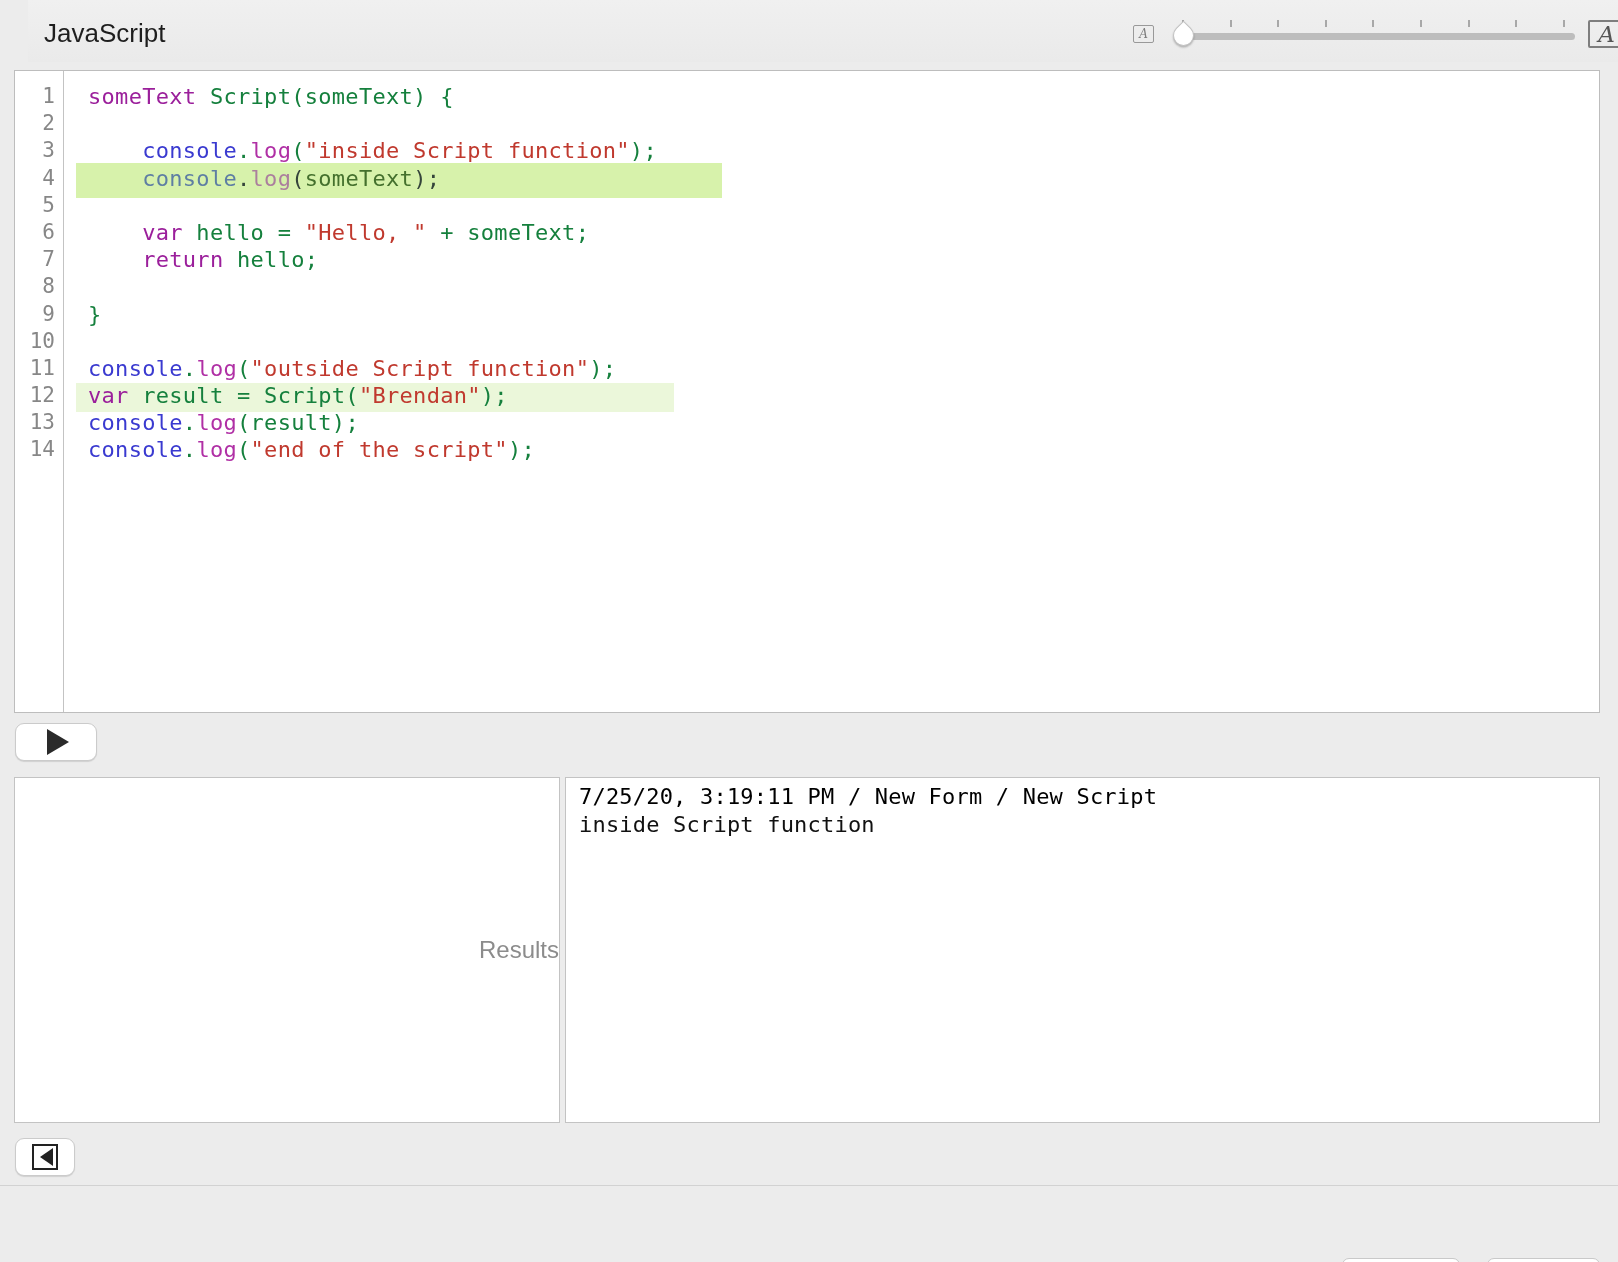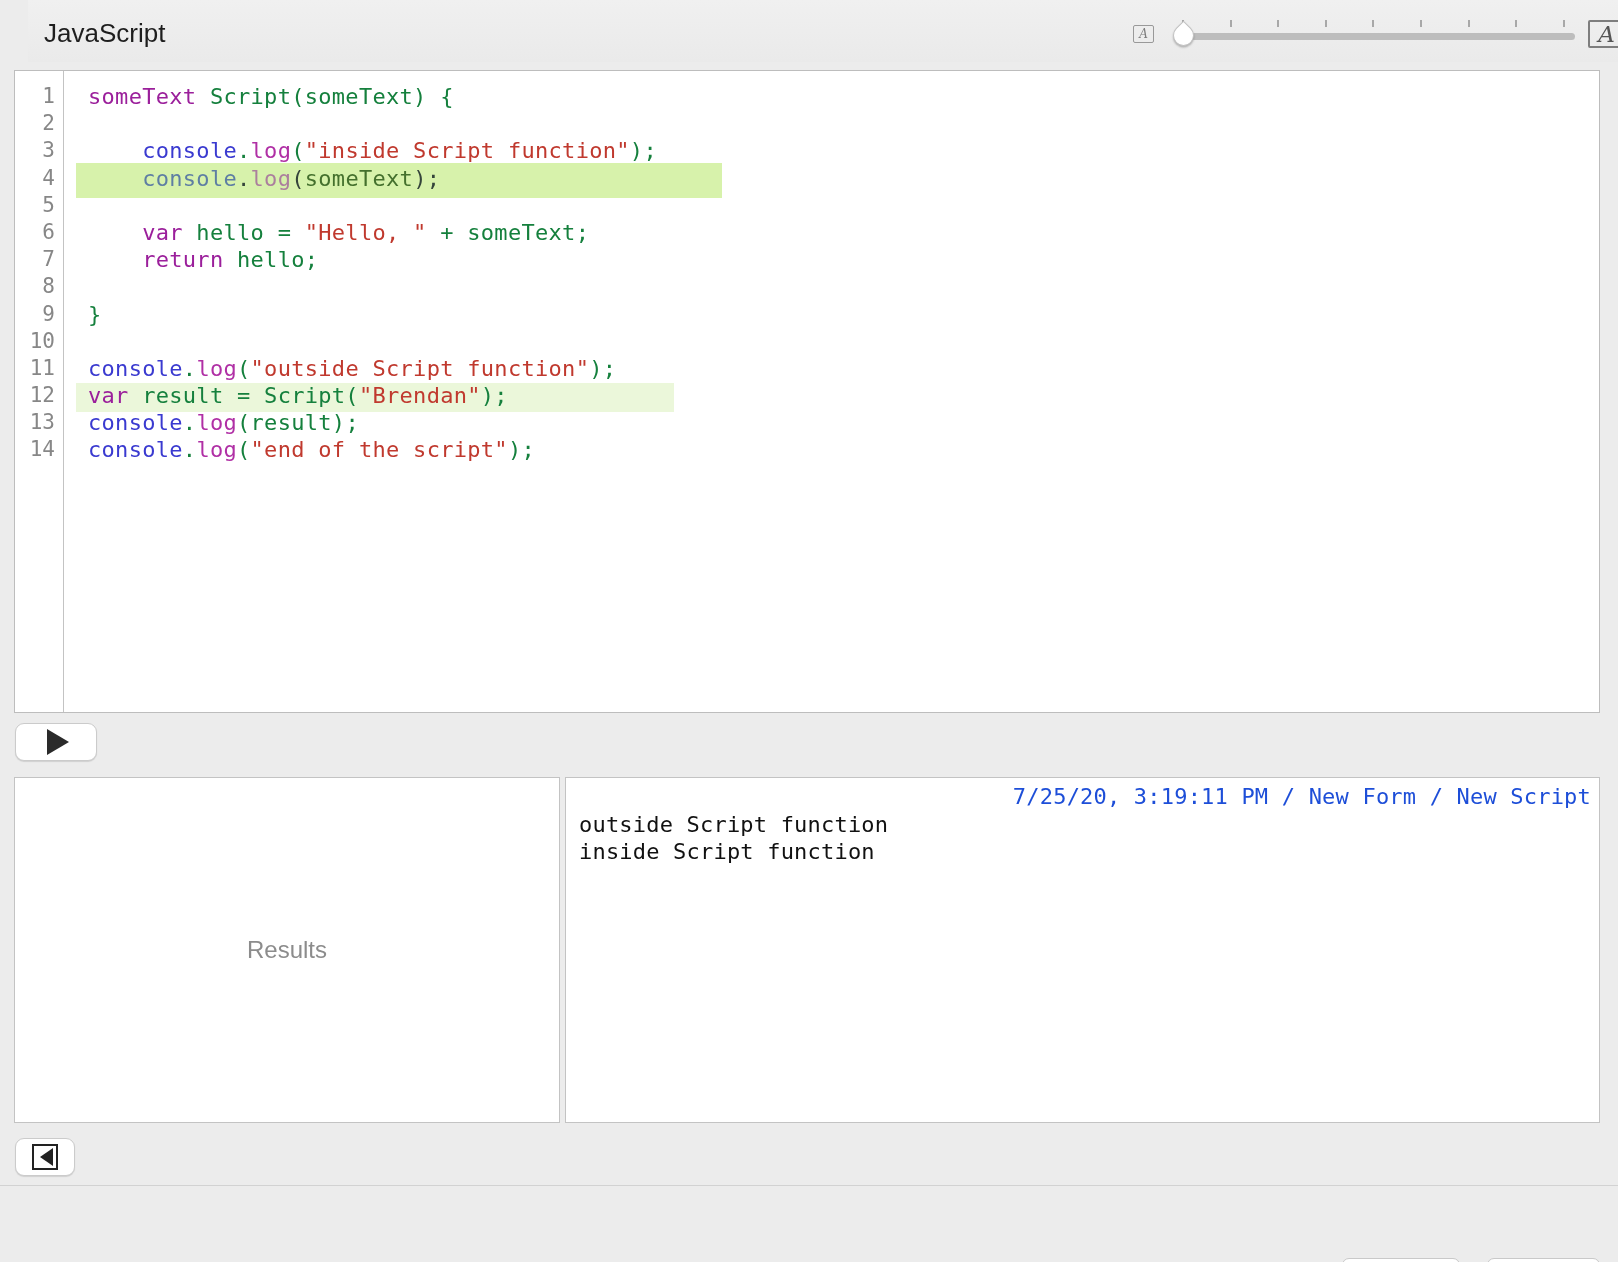--- a/index.html
+++ b/index.html
@@ -55,27 +55,27 @@
   .run-btn { position:absolute; left:15px; top:723px; width:82px; height:38px;
     background:#fff; border:1px solid #cbcbcb; border-radius:9px;
     box-shadow:0 1px 1px rgba(0,0,0,.12); display:flex; align-items:center; justify-content:center;
     cursor:default; }
   .play-tri { width:0; height:0; border-left:22px solid #2a2a2a;
     border-top:13px solid transparent; border-bottom:13px solid transparent; margin-left:4px; }
 
   
   .results-panel { position:absolute; left:14px; top:777px; width:546px; height:346px;
     background:#fff; border:1.5px solid #c3c3c3;
-    display:flex; align-items:center; justify-content:center; }
+    display:flex; align-items:center; justify-content:flex-end; }
   .results-panel span { font-size:24px; color:#8c8c8c; }
   .console-panel { position:absolute; left:565px; top:777px; width:1035px; height:346px;
     background:#fff; border:1.5px solid #c3c3c3; padding:5px 8px 0 13px;
     font-family:"DejaVu Sans Mono", monospace; font-size:22px; line-height:27.5px;
     letter-spacing:0.2px; overflow:hidden; }
-  .console-panel .meta { color:#1d4ed8;text-align:right; }
+  .console-panel .meta { color:#000000; }
   .console-panel .out  { color:#111; }
   .console-panel div { white-space:pre; }
 
   
   .collapse-btn { position:absolute; left:15px; top:1138px; width:60px; height:38px;
     background:#fff; border:1px solid #cbcbcb; border-radius:9px;
     box-shadow:0 1px 1px rgba(0,0,0,.12); display:flex; align-items:center; justify-content:center; }
   .collapse-box { width:26px; height:26px; border:2.5px solid #222;
     display:flex; align-items:center; justify-content:center; }
   .tri-left { width:0; height:0; border-right:13px solid #222;
@@ -181,21 +181,20 @@
 
   <button class="run-btn">
     <span class="play-tri"></span>
   </button>
 
   <div class="results-panel">
     <span>Results</span>
   </div>
   <div class="console-panel" id="console-lines">
       <div class="meta">7/25/20, 3:19:11 PM / New Form / New Script</div>
-      <div class="out">outside Script function</div>
       <div class="out">inside Script function</div>
     </div>
 
   <button class="collapse-btn">
     <span class="collapse-box">
       <span class="tri-left"></span>
     </span>
   </button>
 
   <div class="footer-divider"></div>

